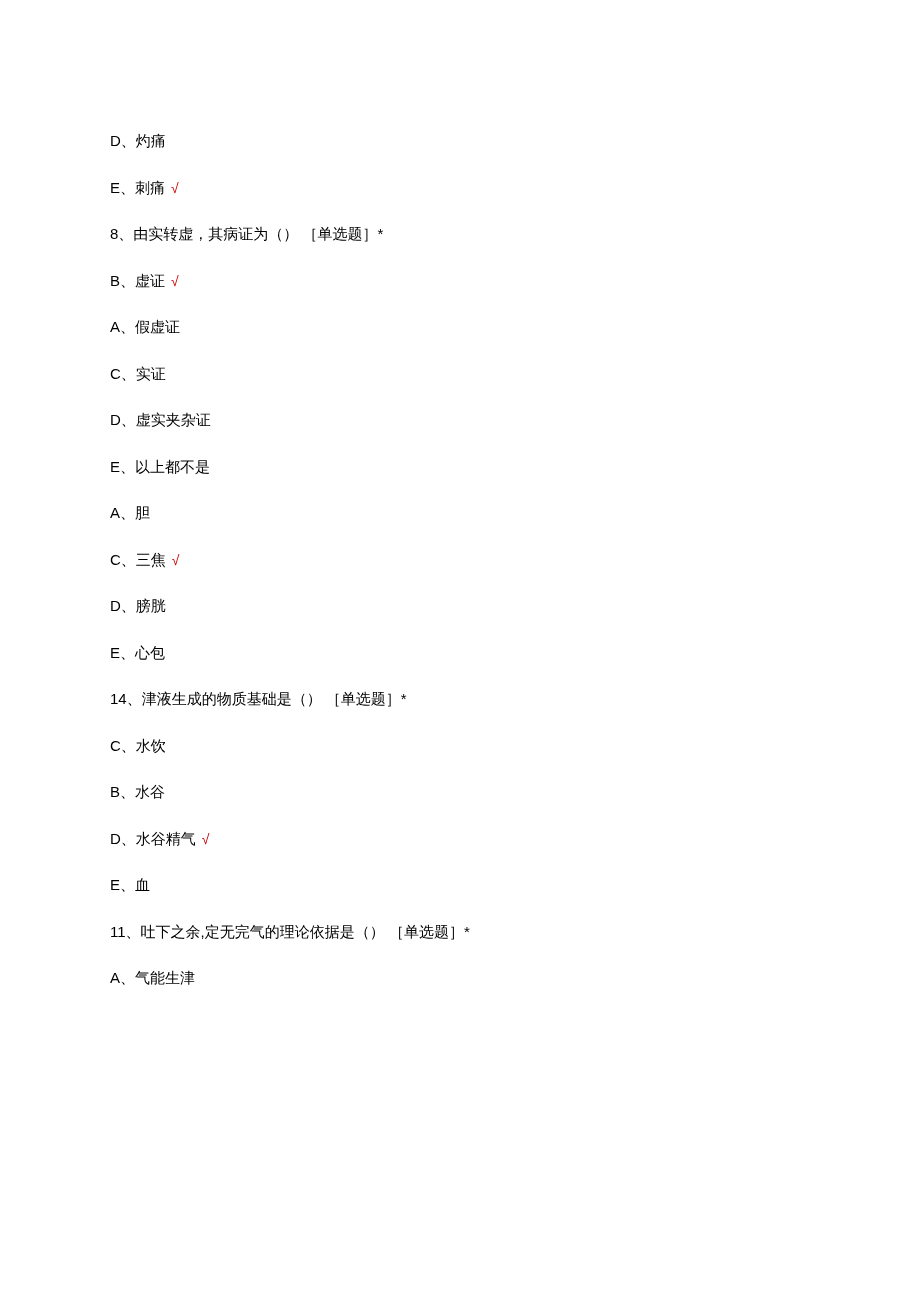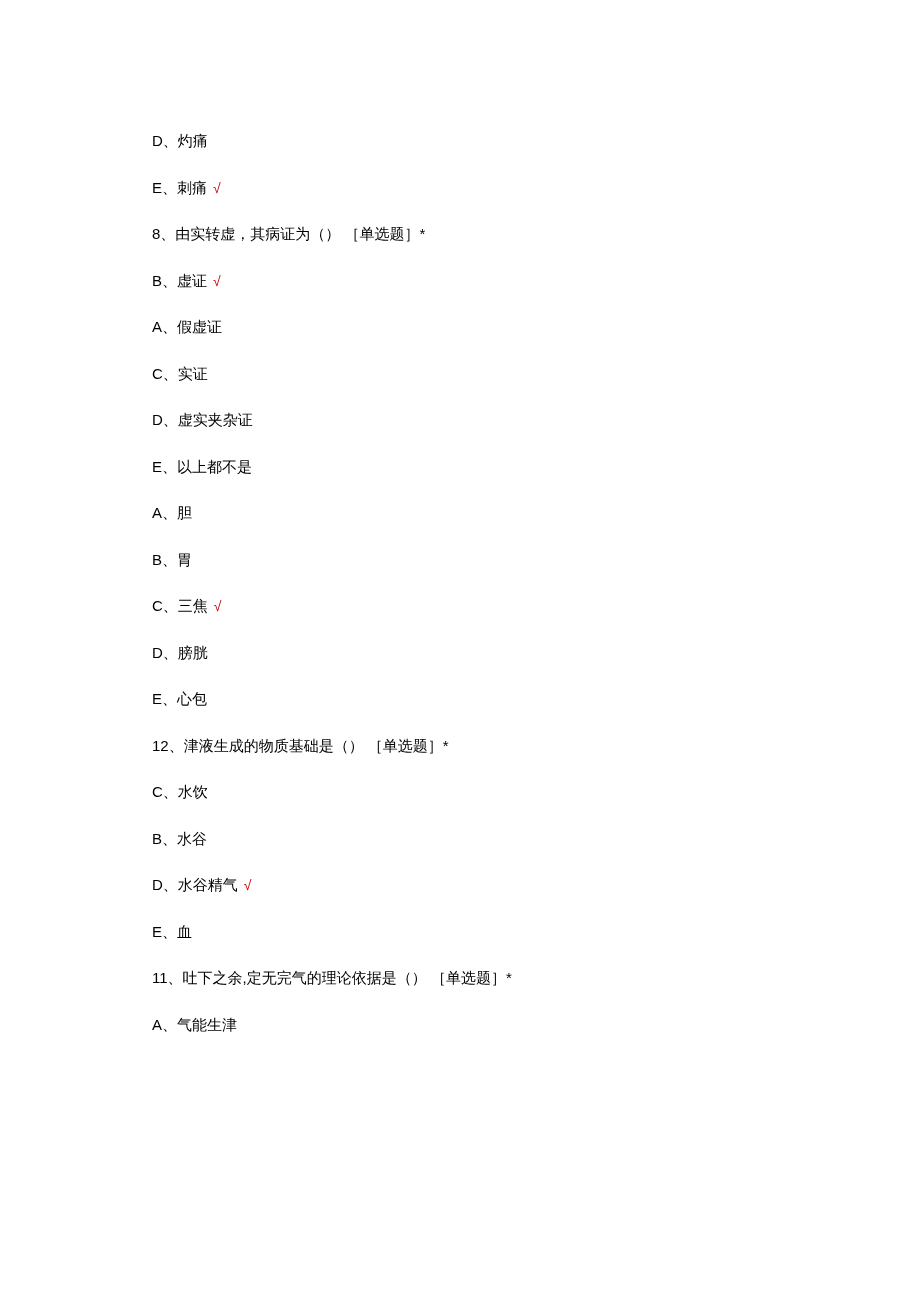--- a/index.html
+++ b/index.html
@@ -12,45 +12,43 @@
       font-family: Arial, "Microsoft YaHei", sans-serif;
       width: 920px;
       height: 1301px;
       padding: 130px 110px 40px 110px;
     }
     .line {
       font-size: 15px;
       line-height: 1.5;
       margin-bottom: 24px;
       color: #000000;
-      margin-left: 42px;
     }
     .check {
       color: #cc0000;
       font-size: 14px;
       margin-left: 2px;
     }
   </style>
 </head>
 <body>
 
 <div id="content">
     <div class="line"><span>D、灼痛</span></div>
     <div class="line"><span>E、刺痛</span><span class="check"> √</span></div>
     <div class="line"><span>8、由实转虚，其病证为（） ［单选题］*</span></div>
     <div class="line"><span>B、虚证</span><span class="check"> √</span></div>
     <div class="line"><span>A、假虚证</span></div>
     <div class="line"><span>C、实证</span></div>
     <div class="line"><span>D、虚实夹杂证</span></div>
     <div class="line"><span>E、以上都不是</span></div>
     <div class="line"><span>A、胆</span></div>
-    <div class="line"><span>B、胃</span></div>
     <div class="line"><span>C、三焦</span><span class="check"> √</span></div>
     <div class="line"><span>D、膀胱</span></div>
     <div class="line"><span>E、心包</span></div>
-    <div class="line"><span>12、津液生成的物质基础是（） ［单选题］*</span></div>
+    <div class="line"><span>14、津液生成的物质基础是（） ［单选题］*</span></div>
     <div class="line"><span>C、水饮</span></div>
     <div class="line"><span>B、水谷</span></div>
     <div class="line"><span>D、水谷精气</span><span class="check"> √</span></div>
     <div class="line"><span>E、血</span></div>
     <div class="line"><span>11、吐下之余,定无完气的理论依据是（） ［单选题］*</span></div>
     <div class="line"><span>A、气能生津</span></div>
   </div>
 
 </body></html>

